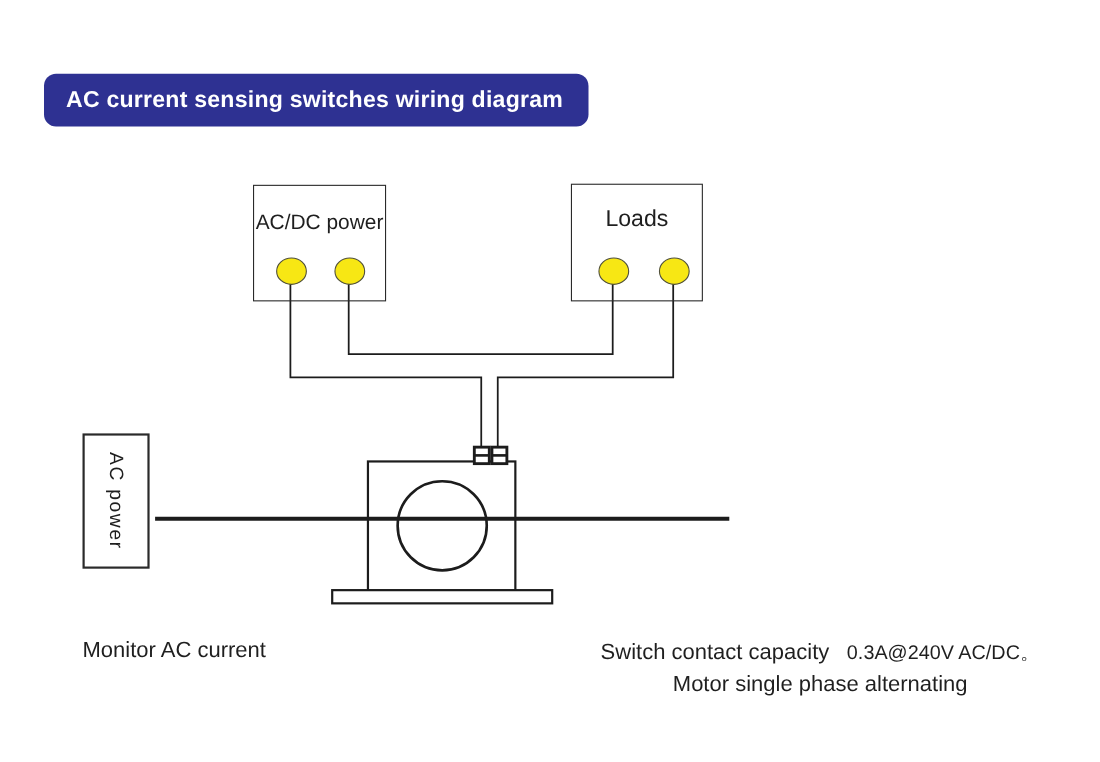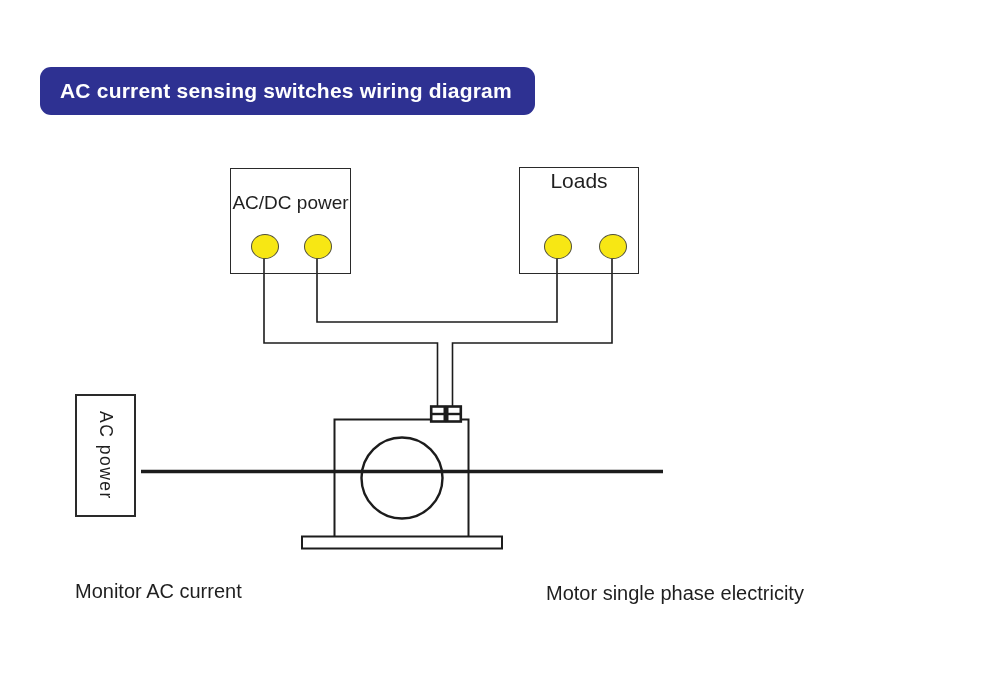--- a/index.html
+++ b/index.html
@@ -45,21 +45,21 @@
     position:absolute;border:1.5px solid #2a2a2a;box-sizing:border-box;
     background:transparent;
   }
   .box-acdc{left:230px;top:168px;width:121px;height:106px;}
   .box-loads{left:519px;top:167px;width:120px;height:107px;}
   .box-acpower{left:75px;top:394px;width:61px;height:123px;border-width:2px;
     display:flex;align-items:center;justify-content:center;}
   .box-label{
     text-align:center;font-size:19px;margin-top:23px;white-space:nowrap;
   }
-  .loads-label{font-size:21px;margin-top:1px;}
+  .loads-label{font-size:21px;margin-top:19px;}
   .vlabel{
     writing-mode:vertical-rl;text-orientation:mixed;
     font-size:17.5px;letter-spacing:1.5px;white-space:nowrap;
   }
   .terminal{
     position:absolute;width:28px;height:25px;border-radius:50%;
     background:var(--terminal-fill);
     border:1.6px solid var(--terminal-stroke);
     box-sizing:border-box;
   }
@@ -117,16 +117,19 @@
 
   <div class="box box-acpower">
     <div class="vlabel">AC power</div>
   </div>
 
   <div class="note note-left">
     <div class="indent">Monitor AC current</div>
   </div>
 
   <div class="note note-right">
-    <div>Motor single phase electricity</div>
+    <div>
+      <span>Switch contact capacity</span><span class="cap-val">0.3A@240V AC/DC。</span>
+    </div>
+    <div>Motor single phase alternating</div>
   </div>
 
 </div>
 
 </body></html>

